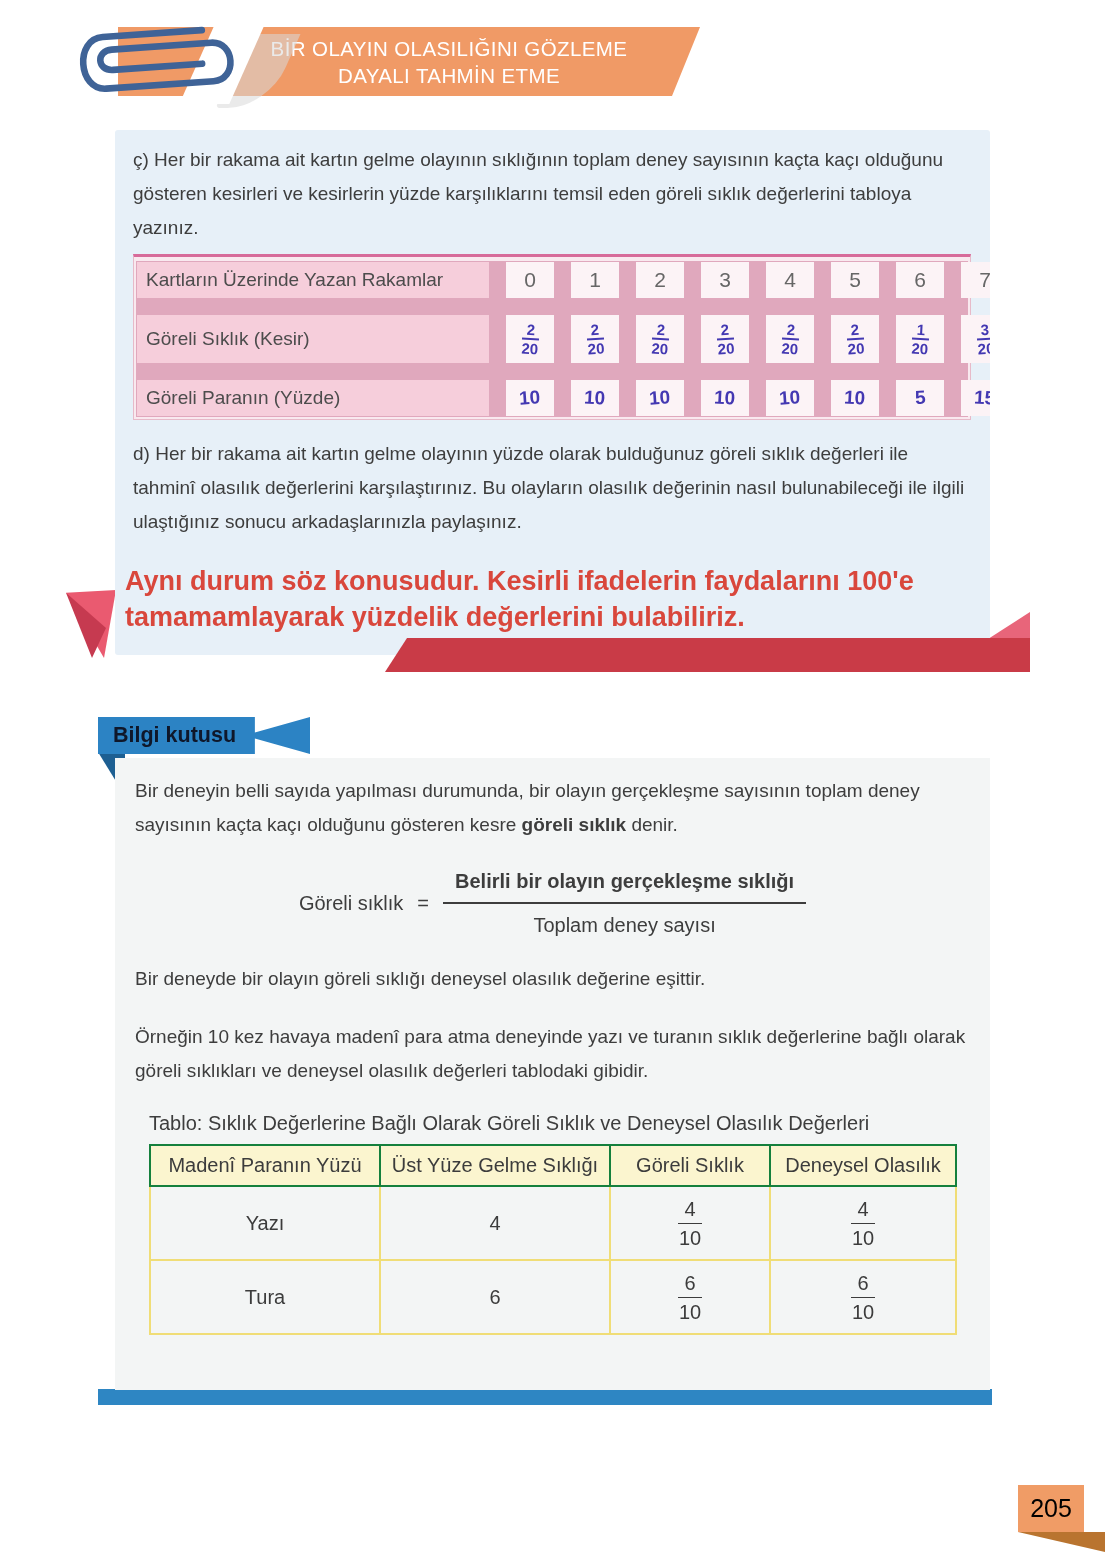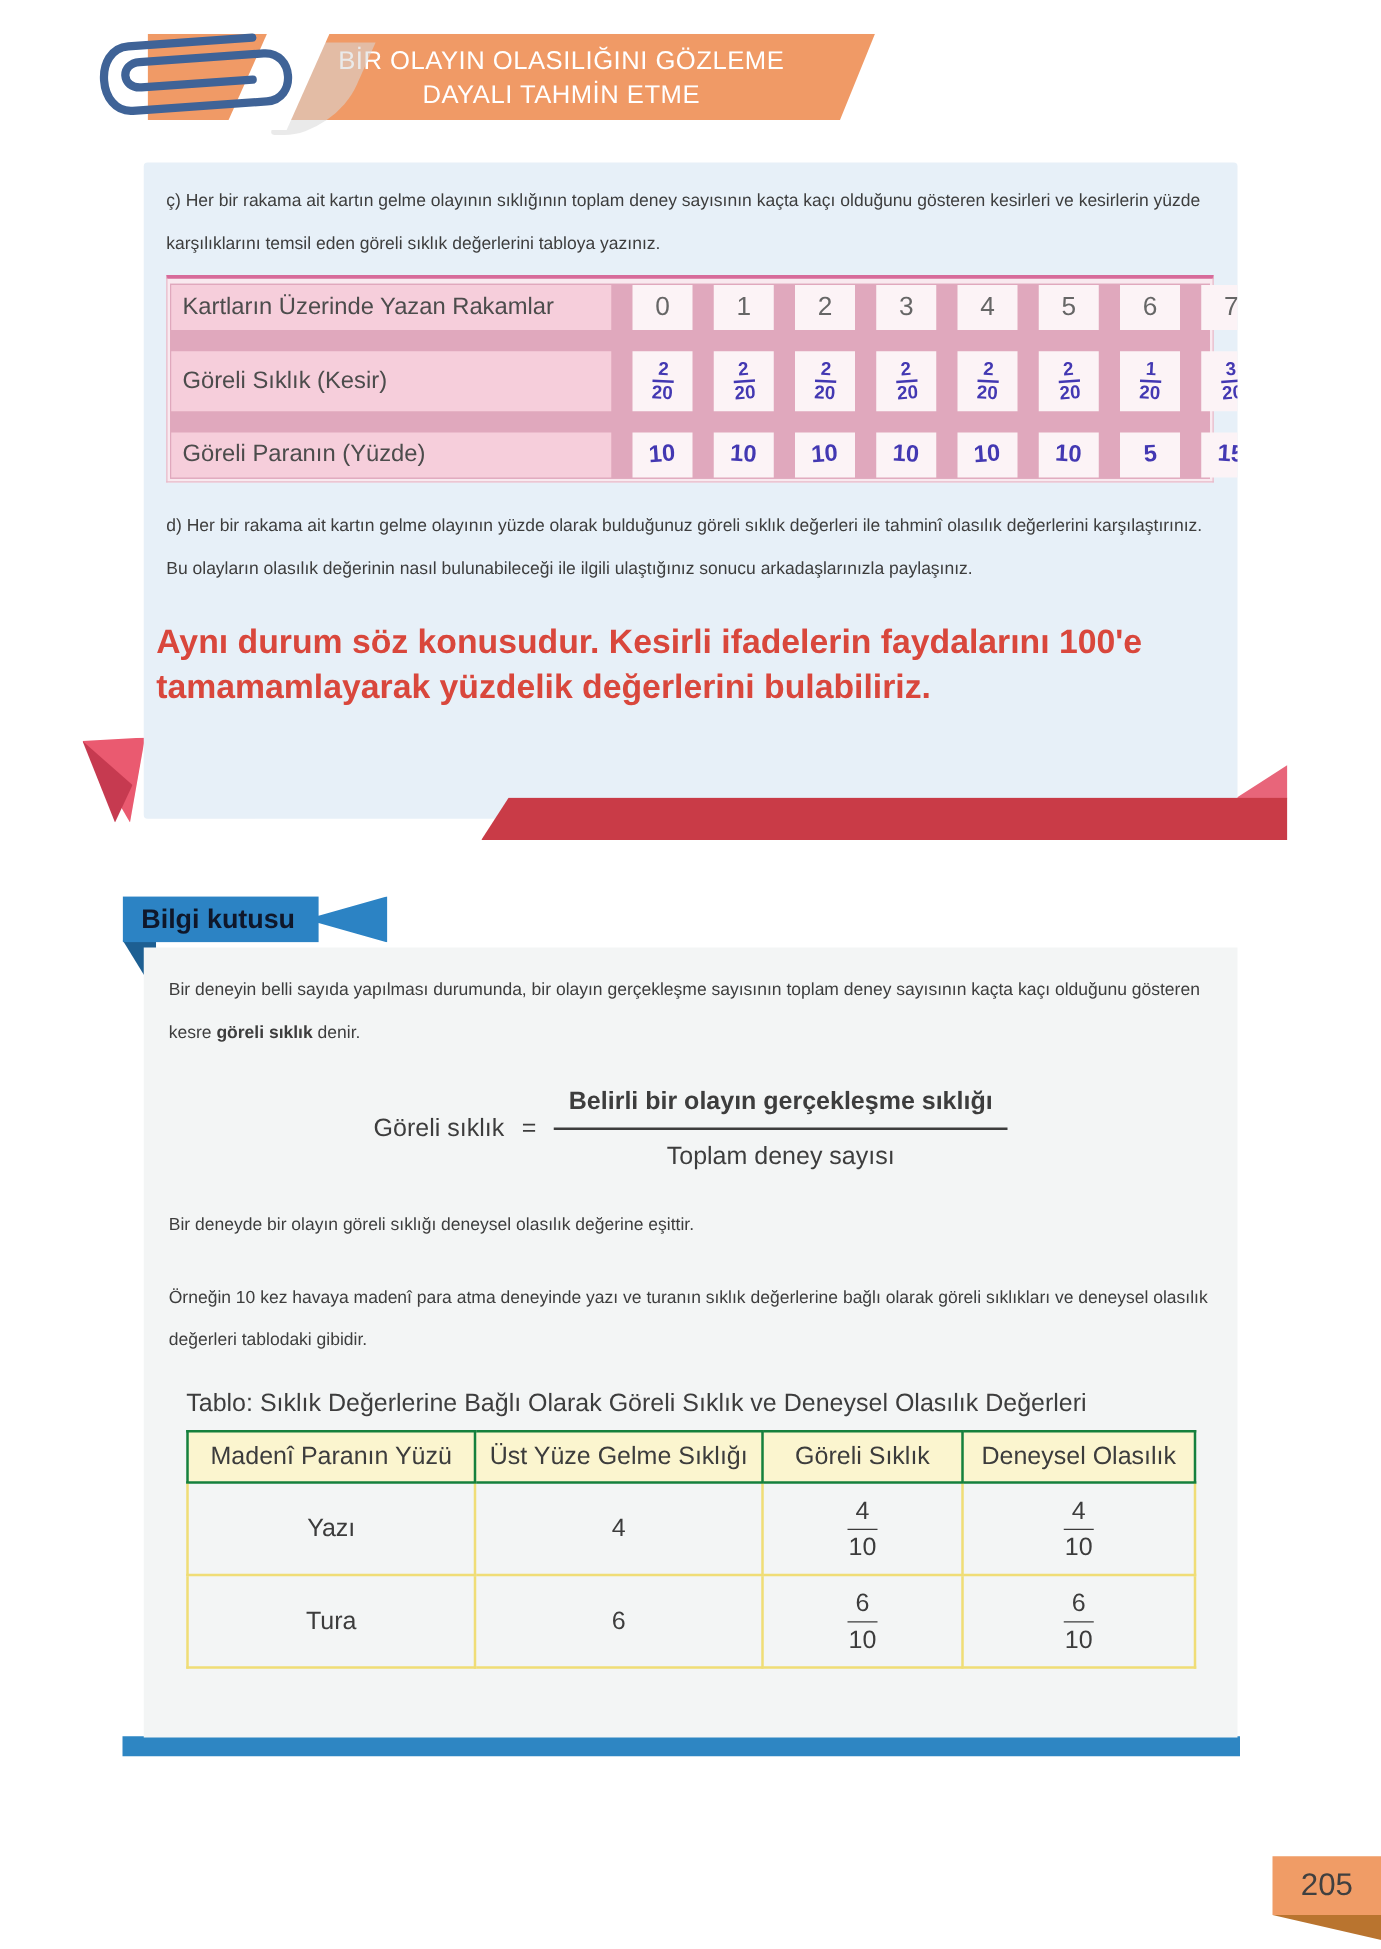--- a/index.html
+++ b/index.html
@@ -14,21 +14,21 @@
   .banner-line{color:#ffffff;font-size:20.5px;line-height:27px;letter-spacing:.4px;white-space:nowrap;}
   .tear-shadow{position:absolute;left:232px;top:34px;width:52px;height:74px;background:#d8d8d8;
                opacity:.55;transform:skewX(-24deg);border-radius:0 0 40px 4px;z-index:2;}
   .tear{position:absolute;left:198px;top:20px;width:50px;height:84px;background:#ffffff;
         transform:skewX(-24deg);z-index:3;}
   .clip-svg{position:absolute;left:52px;top:20px;width:218px;height:88px;z-index:4;transform:rotate(-4deg);}
 
   
   .blue-box{position:absolute;left:115px;top:130px;width:875px;height:525px;background:#e7f0f8;
             border-radius:3px;box-sizing:border-box;padding:13px 18px;overflow:hidden;z-index:2;}
-  .para{font-size:14px;line-height:34px;color:#3d3d3d;margin:0;}
+  .para{font-size:19px;line-height:34px;color:#3d3d3d;margin:0;}
   .para-d{margin-top:17px;}
 
   
   .act-wrap{margin-top:9px;width:838px;box-sizing:border-box;background:#f9e9ef;
             border:1px solid #e7bac9;border-top:3px solid #d76b9a;padding:4px 2px 2px 2px;}
   .act-grid{display:grid;grid-template-columns:352px repeat(10,48px);grid-template-rows:36px 48px 36px;
             gap:17px;background:#e0a8bd;border:1px solid #e0a8bd;}
   .act-cell{display:flex;align-items:center;justify-content:center;background:#fcf3f6;}
   .act-label{background:#f6cedb;justify-content:flex-start;padding-left:9px;font-size:19px;color:#4c4c4c;}
   .act-digit{color:#666;font-size:21px;}
@@ -77,22 +77,22 @@
              border:2px solid #15803d;height:37px;}
   .ytable td{border:2px solid #f0dd76;text-align:center;font-size:20px;color:#3c3c3c;height:70px;
              background:transparent;}
   .cfrac{display:inline-flex;flex-direction:column;align-items:center;line-height:1.1;}
   .cfrac .n{border-bottom:1.5px solid #3c3c3c;padding:0 6px 3px;}
   .cfrac .d{padding-top:3px;}
 
   .bottom-bar{position:absolute;left:98px;top:1389px;width:894px;height:16px;background:#2e86c3;}
 
   
-  .badge{position:absolute;left:1018px;top:1485px;width:87px;height:47px;background:#f09c66;
-         color:#404040;font-size:25px;display:flex;align-items:center;justify-content:center;}
+  .badge{position:absolute;left:1018px;top:1485px;width:66px;height:47px;background:#f09c66;
+         color:#000000;font-size:25px;display:flex;align-items:center;justify-content:center;}
   .badge-fold{position:absolute;left:1018px;top:1532px;width:87px;height:20px;background:#b9742f;
               clip-path:polygon(0 0,100% 0,100% 100%);}
 </style>
 </head>
 <body>
 
 <div class="page">
 
   <div class="banner">
     <div class="banner-line">BİR OLAYIN OLASILIĞINI GÖZLEME</div>

